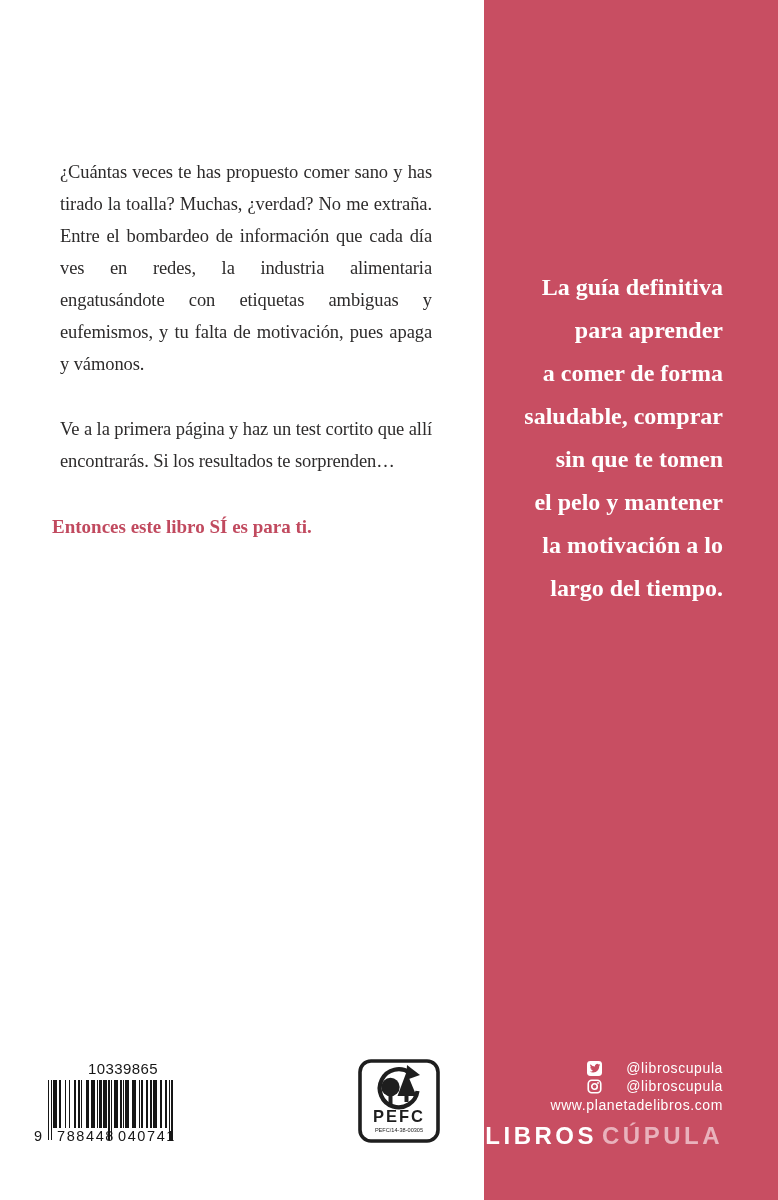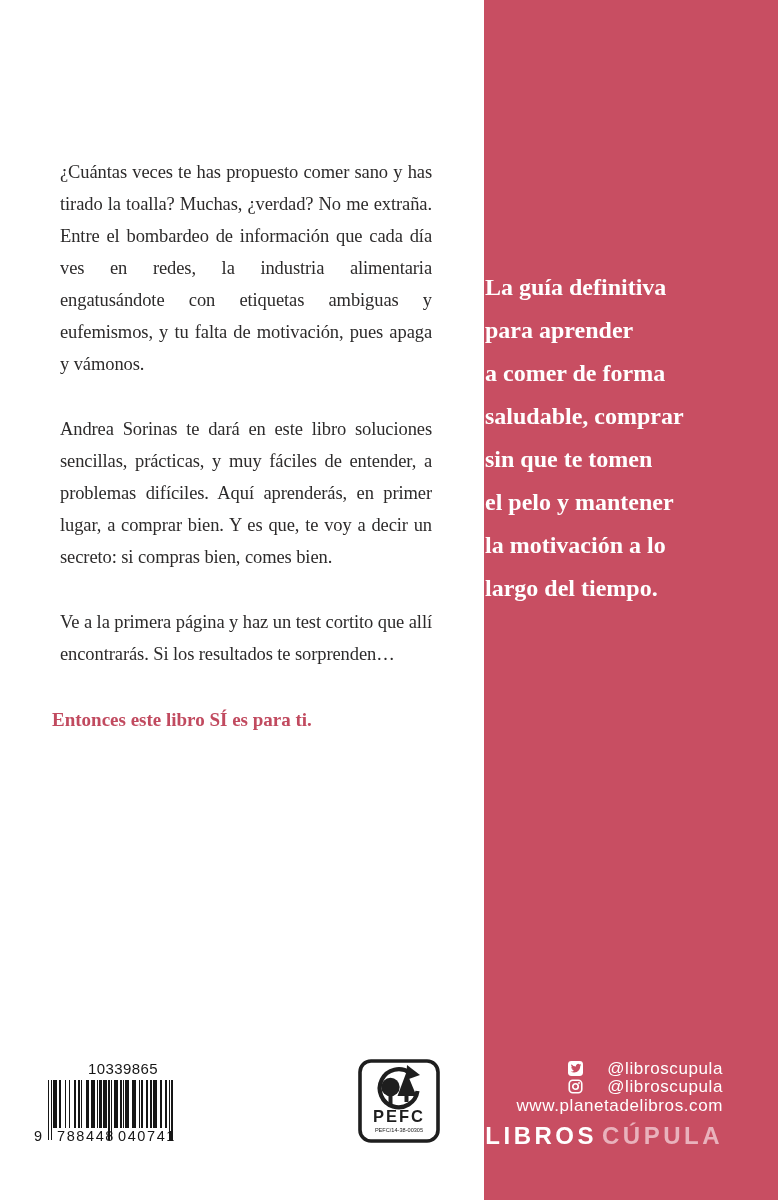--- a/index.html
+++ b/index.html
@@ -18,29 +18,29 @@
     color:var(--accent_red);margin:0 0 32px 0;text-align:justify;
   }
   
   .panel{
     position:absolute;left:484px;top:0;width:294px;height:1200px;
     background:var(--panel_pink);
   }
   .tagline{
     position:absolute;right:55px;top:266px;width:238px;
     color:#ffffff;font-weight:bold;font-size:24px;line-height:43px;
-    white-space:pre-line;
+    text-align:right;white-space:pre-line;
   }
   .footer{
     position:absolute;right:55px;bottom:50px;text-align:right;
     font-family:"Liberation Sans","DejaVu Sans",sans-serif;color:#ffffff;
   }
   .soc-row{
     display:flex;justify-content:flex-end;align-items:center;gap:24px;
-    font-size:17px;letter-spacing:0.6px;line-height:17.5px;margin-bottom:1px;
+    font-size:14px;letter-spacing:0.6px;line-height:17.5px;margin-bottom:1px;
   }
   .soc-icon{display:inline-flex;width:15px;height:15px;}
   .soc-icon svg{width:15px;height:15px;display:block;}
   .logo{margin-top:8px;font-size:24px;font-weight:bold;letter-spacing:3.5px;white-space:nowrap;}
   .logo-pink{color:var(--cupula_pink);margin-left:5px;}
   
   .barcode{
     position:absolute;left:34px;top:1057px;width:160px;height:95px;
     font-family:"Liberation Sans","DejaVu Sans",sans-serif;color:#161616;
   }
@@ -57,21 +57,20 @@
   .pefc{position:absolute;left:357px;top:1058px;width:84px;height:86px;}
   .pefc svg{width:84px;height:86px;display:block;}
 </style>
 </head>
 <body>
 
 <div class="page">
 
   <section class="left-col">
     <p class="body-p">¿Cuántas veces te has propuesto comer sano y has tirado la toalla? Muchas, ¿verdad? No me extraña. Entre el bombardeo de información que cada día ves en redes, la industria alimentaria engatusándote con etiquetas ambiguas y eufemismos, y tu falta de motivación, pues apaga y vámonos.</p>
-    <p class="body-p">Andrea Sorinas te dará en este libro soluciones sencillas, prácticas, y muy fáciles de entender, a problemas difíciles. Aquí aprenderás, en primer lugar, a comprar bien. Y es que, te voy a decir un secreto: si compras bien, comes bien.</p>
     <p class="body-p">Ve a la primera página y haz un test cortito que allí encontrarás. Si los resultados te sorprenden…</p>
     <p class="accent">Entonces este libro SÍ es para ti.</p>
   </section>
 
   <aside class="panel">
     <div class="tagline">La guía definitiva
 para aprender
 a comer de forma
 saludable, comprar
 sin que te tomen

